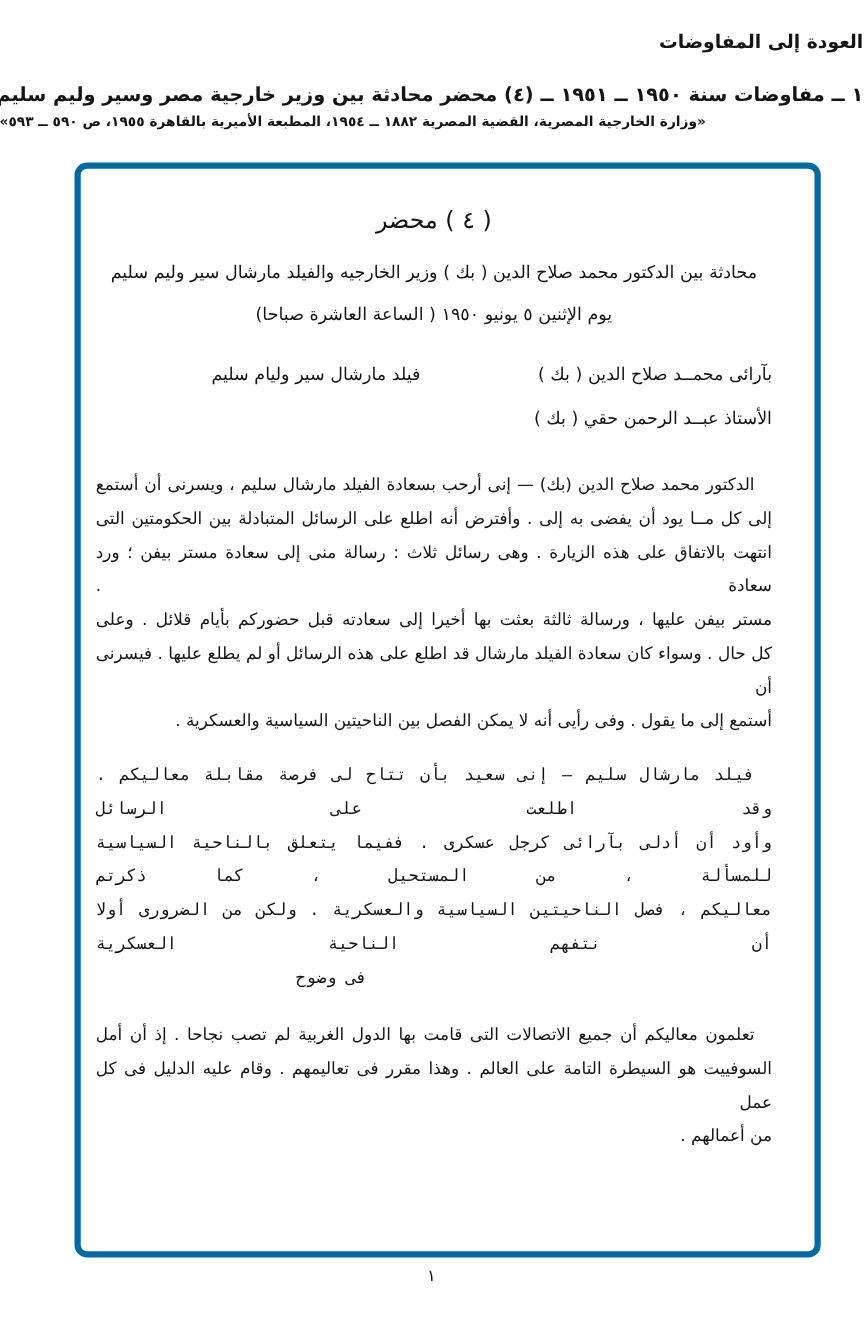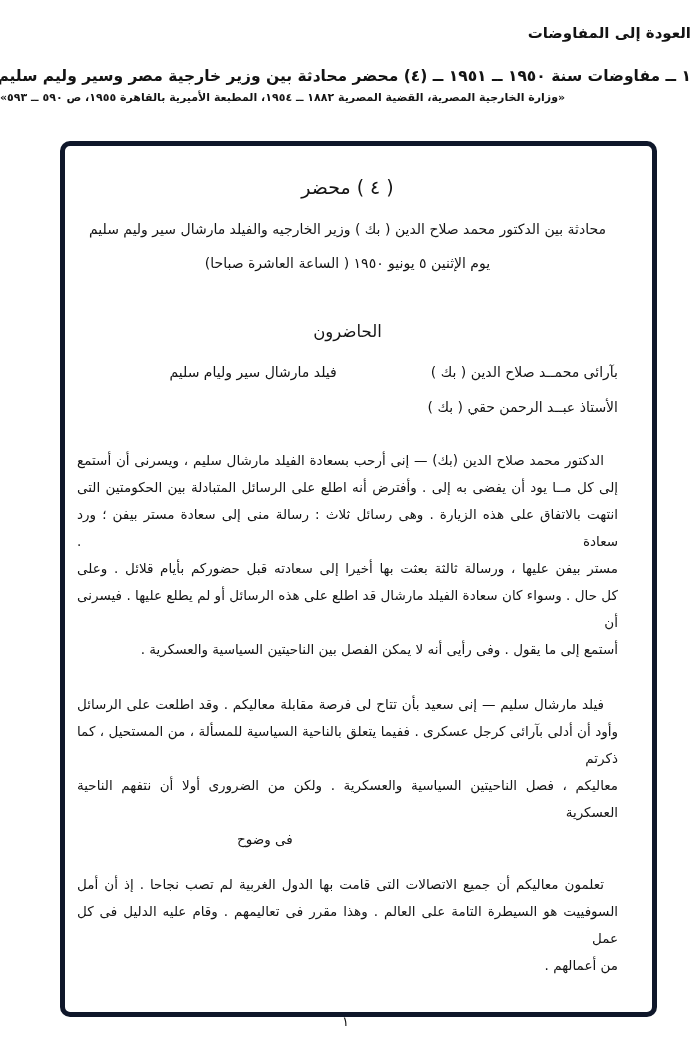--- a/index.html
+++ b/index.html
@@ -37,24 +37,24 @@
     margin-top: 6px;
     text-align: left;
     font-size: 11px;
     font-weight: bold;
     white-space: nowrap;
   }
   
   .doc-box {
     position: absolute;
     left: 60px;
-    top: 141px;
+    top: 130px;
     width: 587px;
     height: 866px;
-    border: 5px solid #0f172a;
+    border: 5px solid #0369a1;
     border-radius: 10px;
     background: #ffffff;
     overflow: hidden;
   }
   .doc-content {
     padding: 26px 34px 0 12px;
     direction: rtl;
   }
   .doc-title {
     text-align: center;
@@ -85,21 +85,21 @@
     text-align: right;
   }
   .att-left {
     flex: 1;
     text-align: right;
   }
   .att-left.wide { word-spacing: 14px; }
   
   .para { font-size: 13.5px; }
   .para.p1 { margin-top: 22px; }
-  .para.p2 { margin-top: 28px; }
+  .para.p2 { margin-top: 17px; font-family: Liberation Mono, monospace; }
   .para.p3 { margin-top: 18px; }
   .pline {
     line-height: 27px;
     text-align: justify;
     text-align-last: justify;
   }
   .pline.first { text-indent: 14px; }
   .pline.last  { text-align-last: right; }
   .pline.endleft {
     text-align-last: left;
@@ -125,21 +125,20 @@
   <div class="top-citation">«وزارة الخارجية المصرية، القضية المصرية ١٨٨٢ ــ ١٩٥٤، المطبعة الأميرية بالقاهرة ١٩٥٥، ص ٥٩٠ ــ ٥٩٣»</div>
 
   <div class="doc-box">
     <div class="doc-content">
 
       <div class="doc-title">( ٤ ) محضر</div>
 
       <div class="doc-subtitle sub1">محادثة بين الدكتور محمد صلاح الدين ( بك ) وزير الخارجيه والفيلد مارشال سير وليم سليم</div>
       <div class="doc-subtitle">يوم الإثنين ٥ يونيو ١٩٥٠ ( الساعة العاشرة صباحا)</div>
 
-      <div class="attendees-heading">الحاضرون</div>
 
       <div class="attendee-row first-row">
         <div class="att-right">بآرائى محمــد صلاح الدين ( بك )</div>
         <div class="att-left">فيلد مارشال سير وليام سليم</div>
       </div>
       <div class="attendee-row">
         <div class="att-right">الأستاذ عبــد الرحمن حقي ( بك )</div>
       </div>
 
       <div class="para p1">

